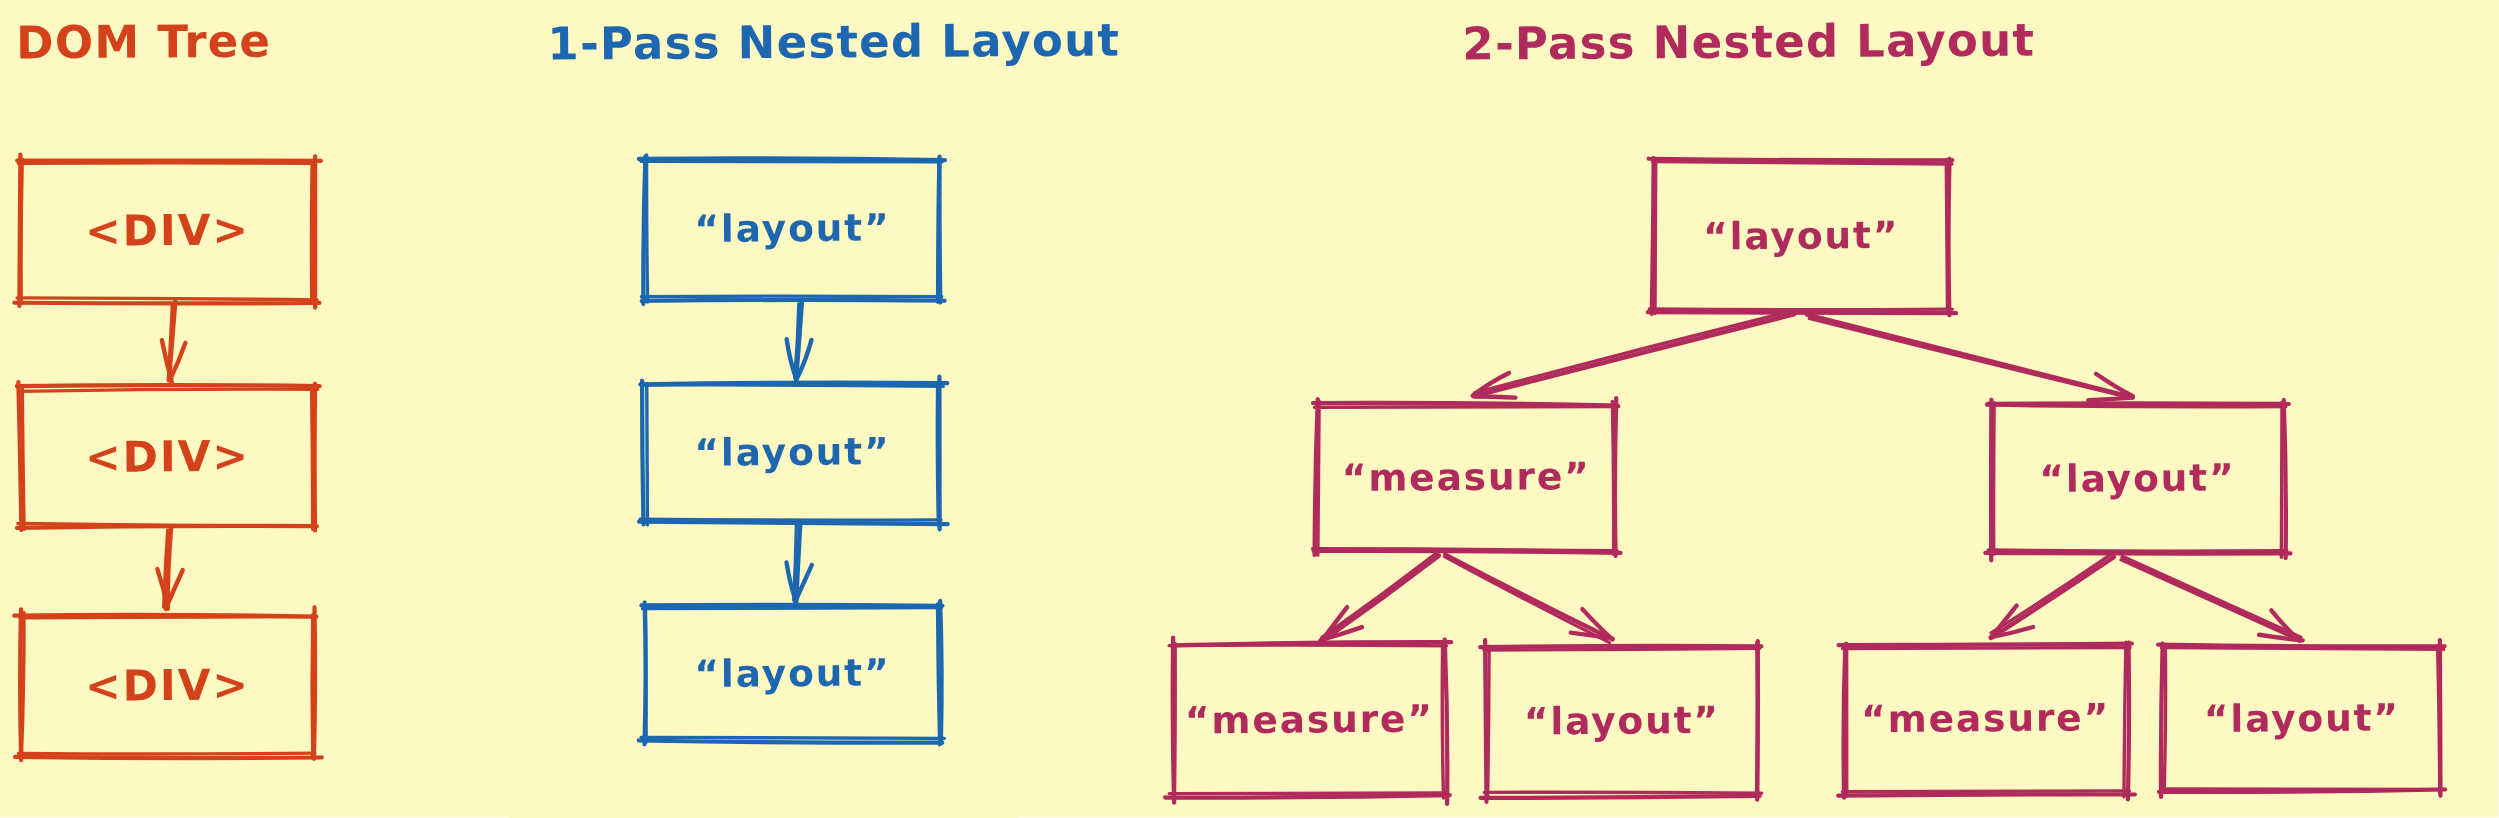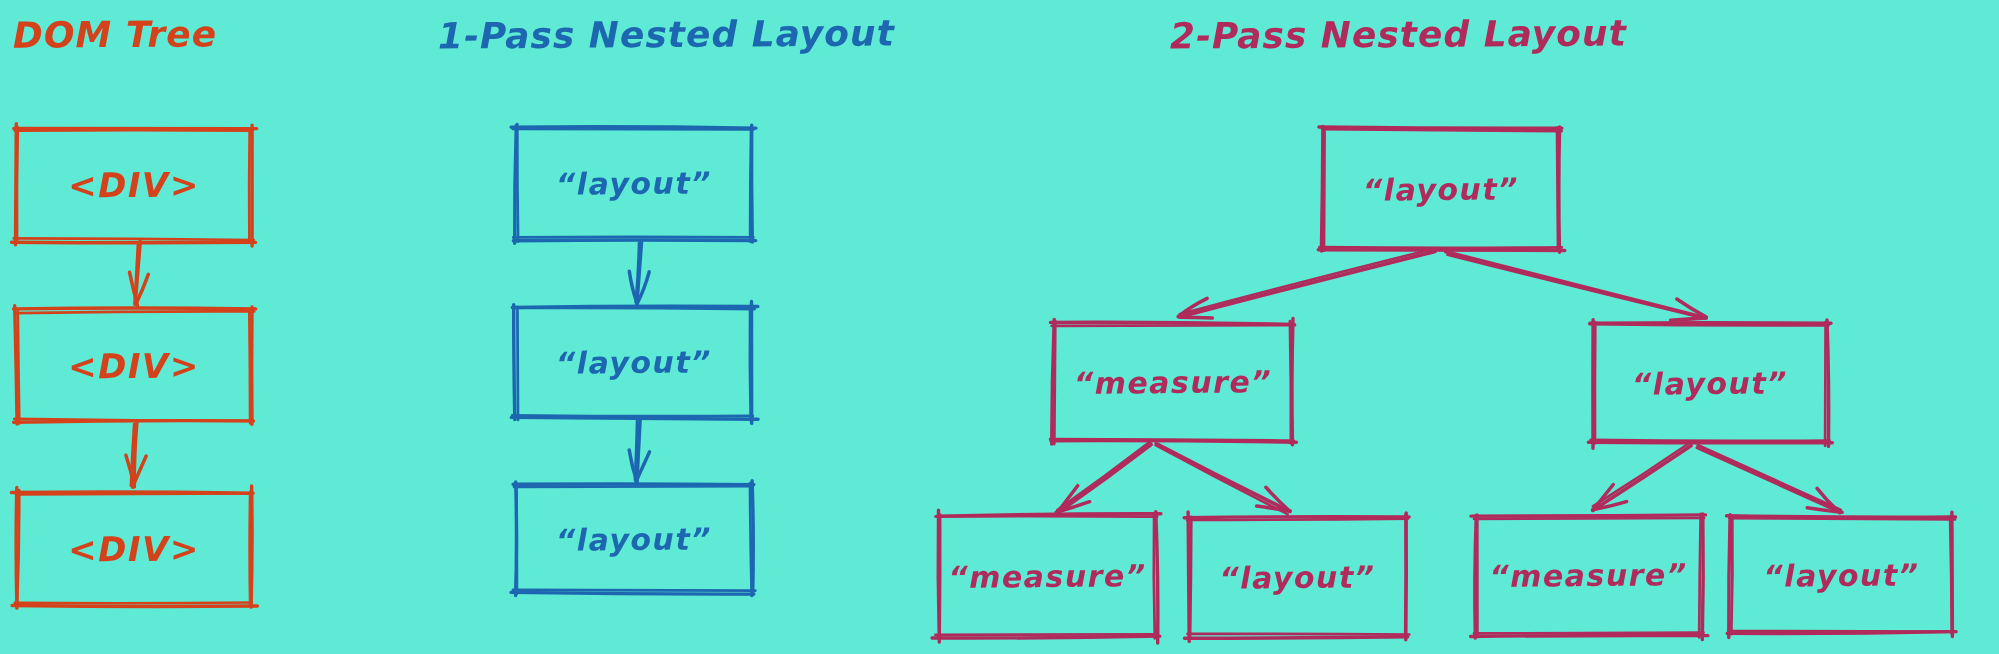--- a/index.html
+++ b/index.html
@@ -4,24 +4,23 @@
 <style>
   html, body {
     margin: 0;
     padding: 0;
     background: #ffffff;
   }
   #canvas {
     position: relative;
     width: 1999px;
     height: 654px;
-    background: #5eead4;
+    background: #fef9c3;
     overflow: hidden;
     font-family: "DejaVu Sans", sans-serif;
-    font-style: italic;
   }
   #sketch {
     position: absolute;
     left: 0;
     top: 0;
     width: 1999px;
     height: 654px;
   }
   .title {
     position: absolute;

